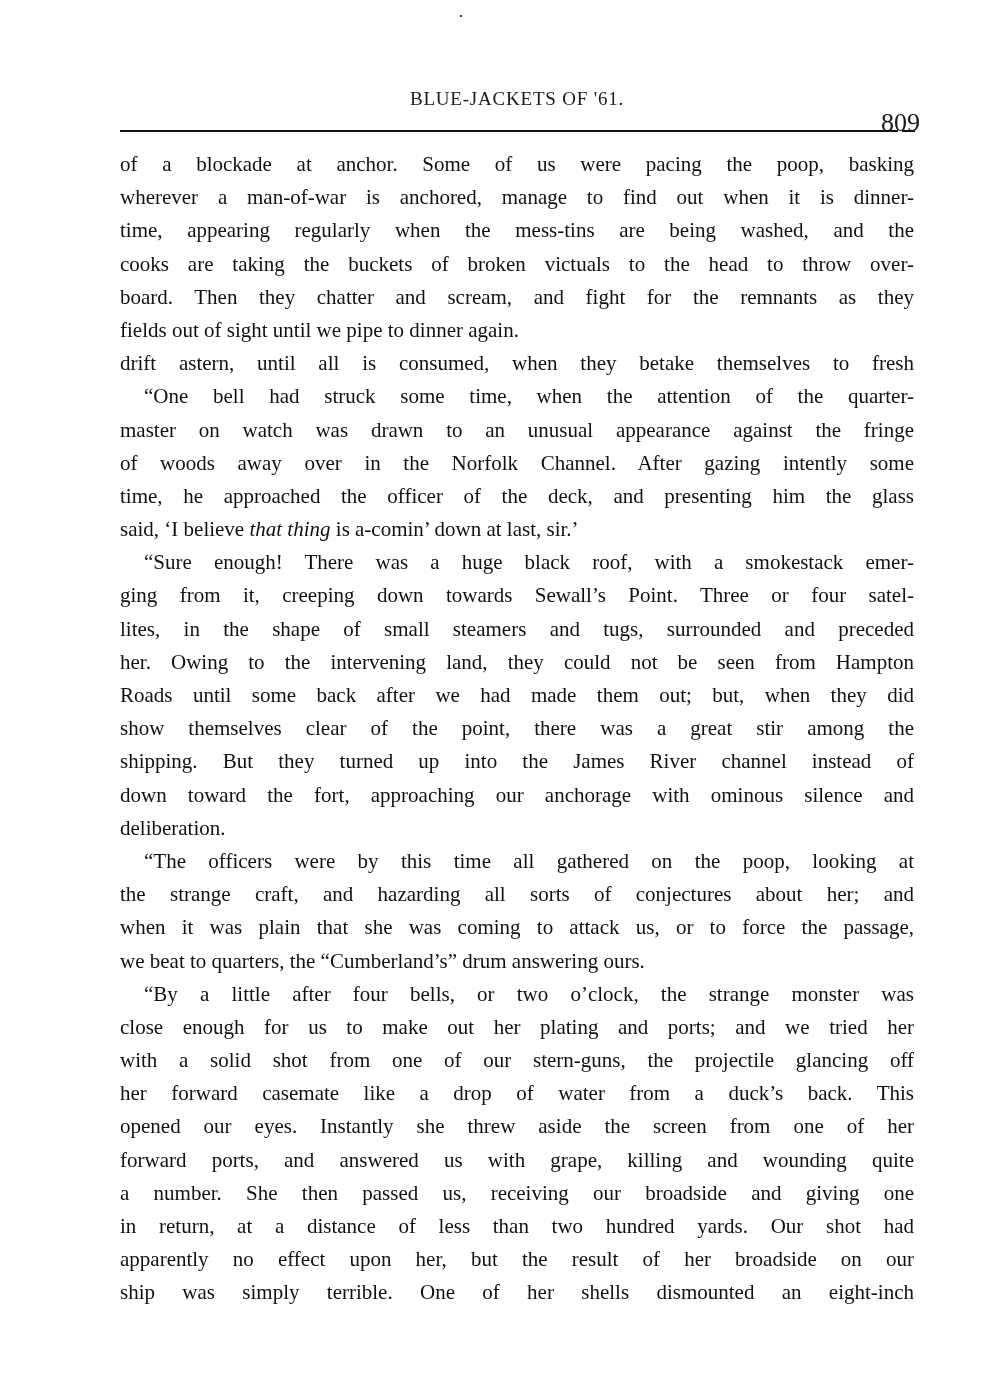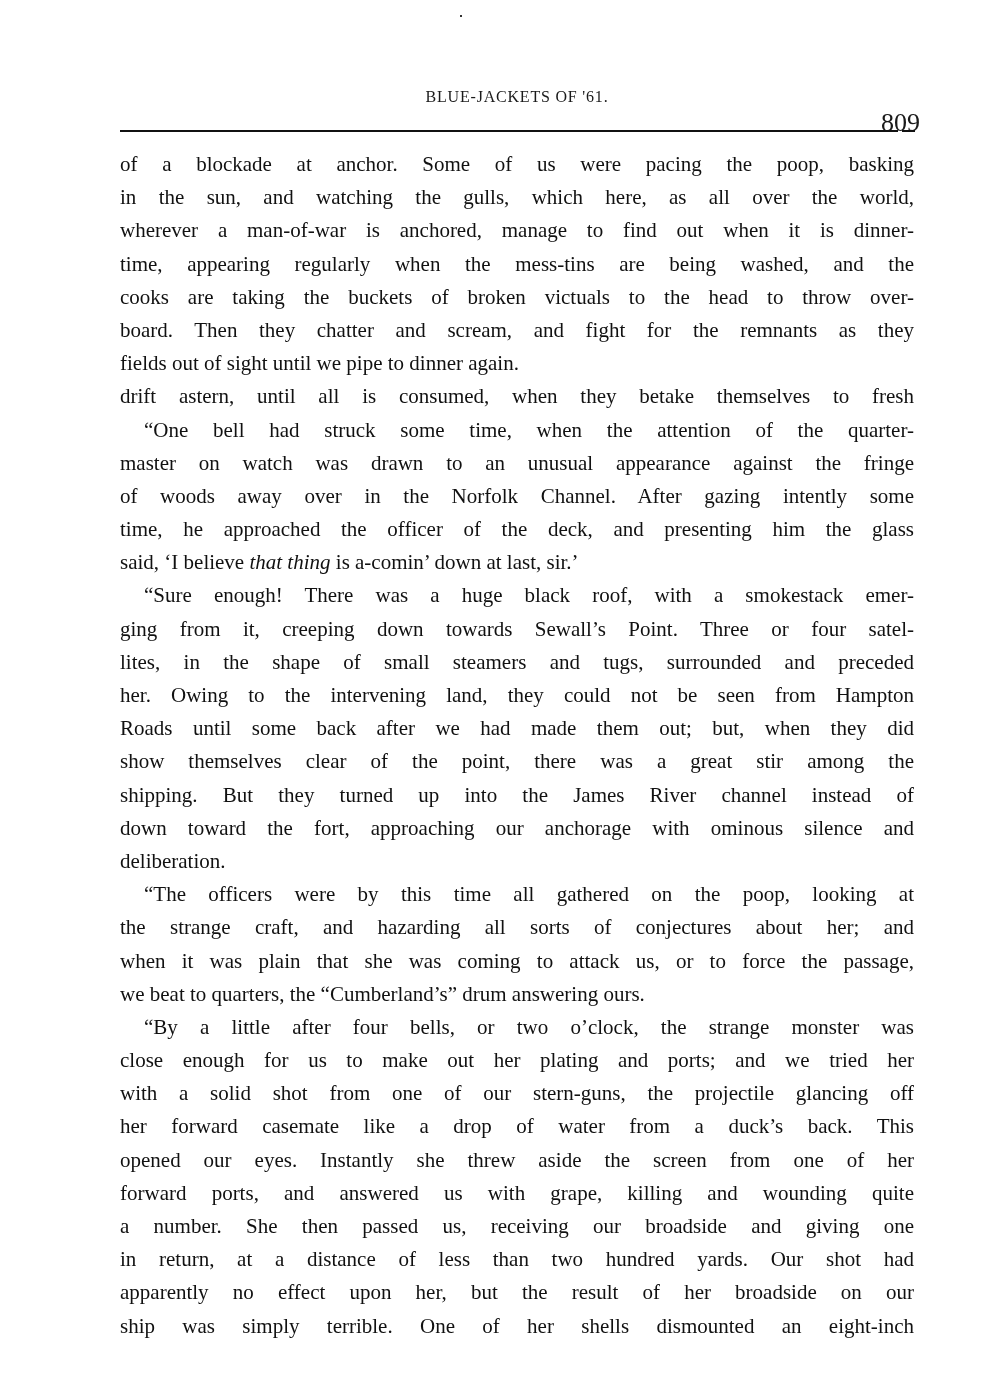--- a/index.html
+++ b/index.html
@@ -29,21 +29,21 @@
       width: 794px;
       top: 80px;
       height: 40px;
     }
     .running-title {
       position: absolute;
       left: 0;
       right: 0;
       top: 8px;
       text-align: center;
-      font-size: 16px;
+      font-size: 19px;
       letter-spacing: 0.8px;
       color: #1a1a1a;
     }
     .page-number {
       position: absolute;
       right: -6px;
       top: 0px;
       font-size: 26px;
       color: #1a1a1a;
       margin-top: 28px;
@@ -98,21 +98,20 @@
   <div class="running-title">BLUE-JACKETS OF '61.</div>
   <div class="page-number">809</div>
 </div>
 <div class="head-rule"></div>
 <div class="head-rule-tail"></div>
 
 <div class="body-text">
 
   <div>
     <span class="line">of a blockade at anchor.  Some of us were pacing the poop, basking</span>
-    <span class="line">in the sun, and watching the gulls, which here, as all over the world,</span>
     <span class="line">wherever a man-of-war is anchored, manage to find out when it is dinner-</span>
     <span class="line">time, appearing regularly when the mess-tins are being washed, and the</span>
     <span class="line">cooks are taking the buckets of broken victuals to the head to throw over-</span>
     <span class="line">board.  Then they chatter and scream, and fight for the remnants as they</span>
     <span class="line last">fields out of sight until we pipe to dinner again.</span>
     <span class="line">drift astern, until all is consumed, when they betake themselves to fresh</span>
   </div>
 
   <div>
     <span class="line indent">“One bell had struck some time, when the attention of the quarter-</span>

